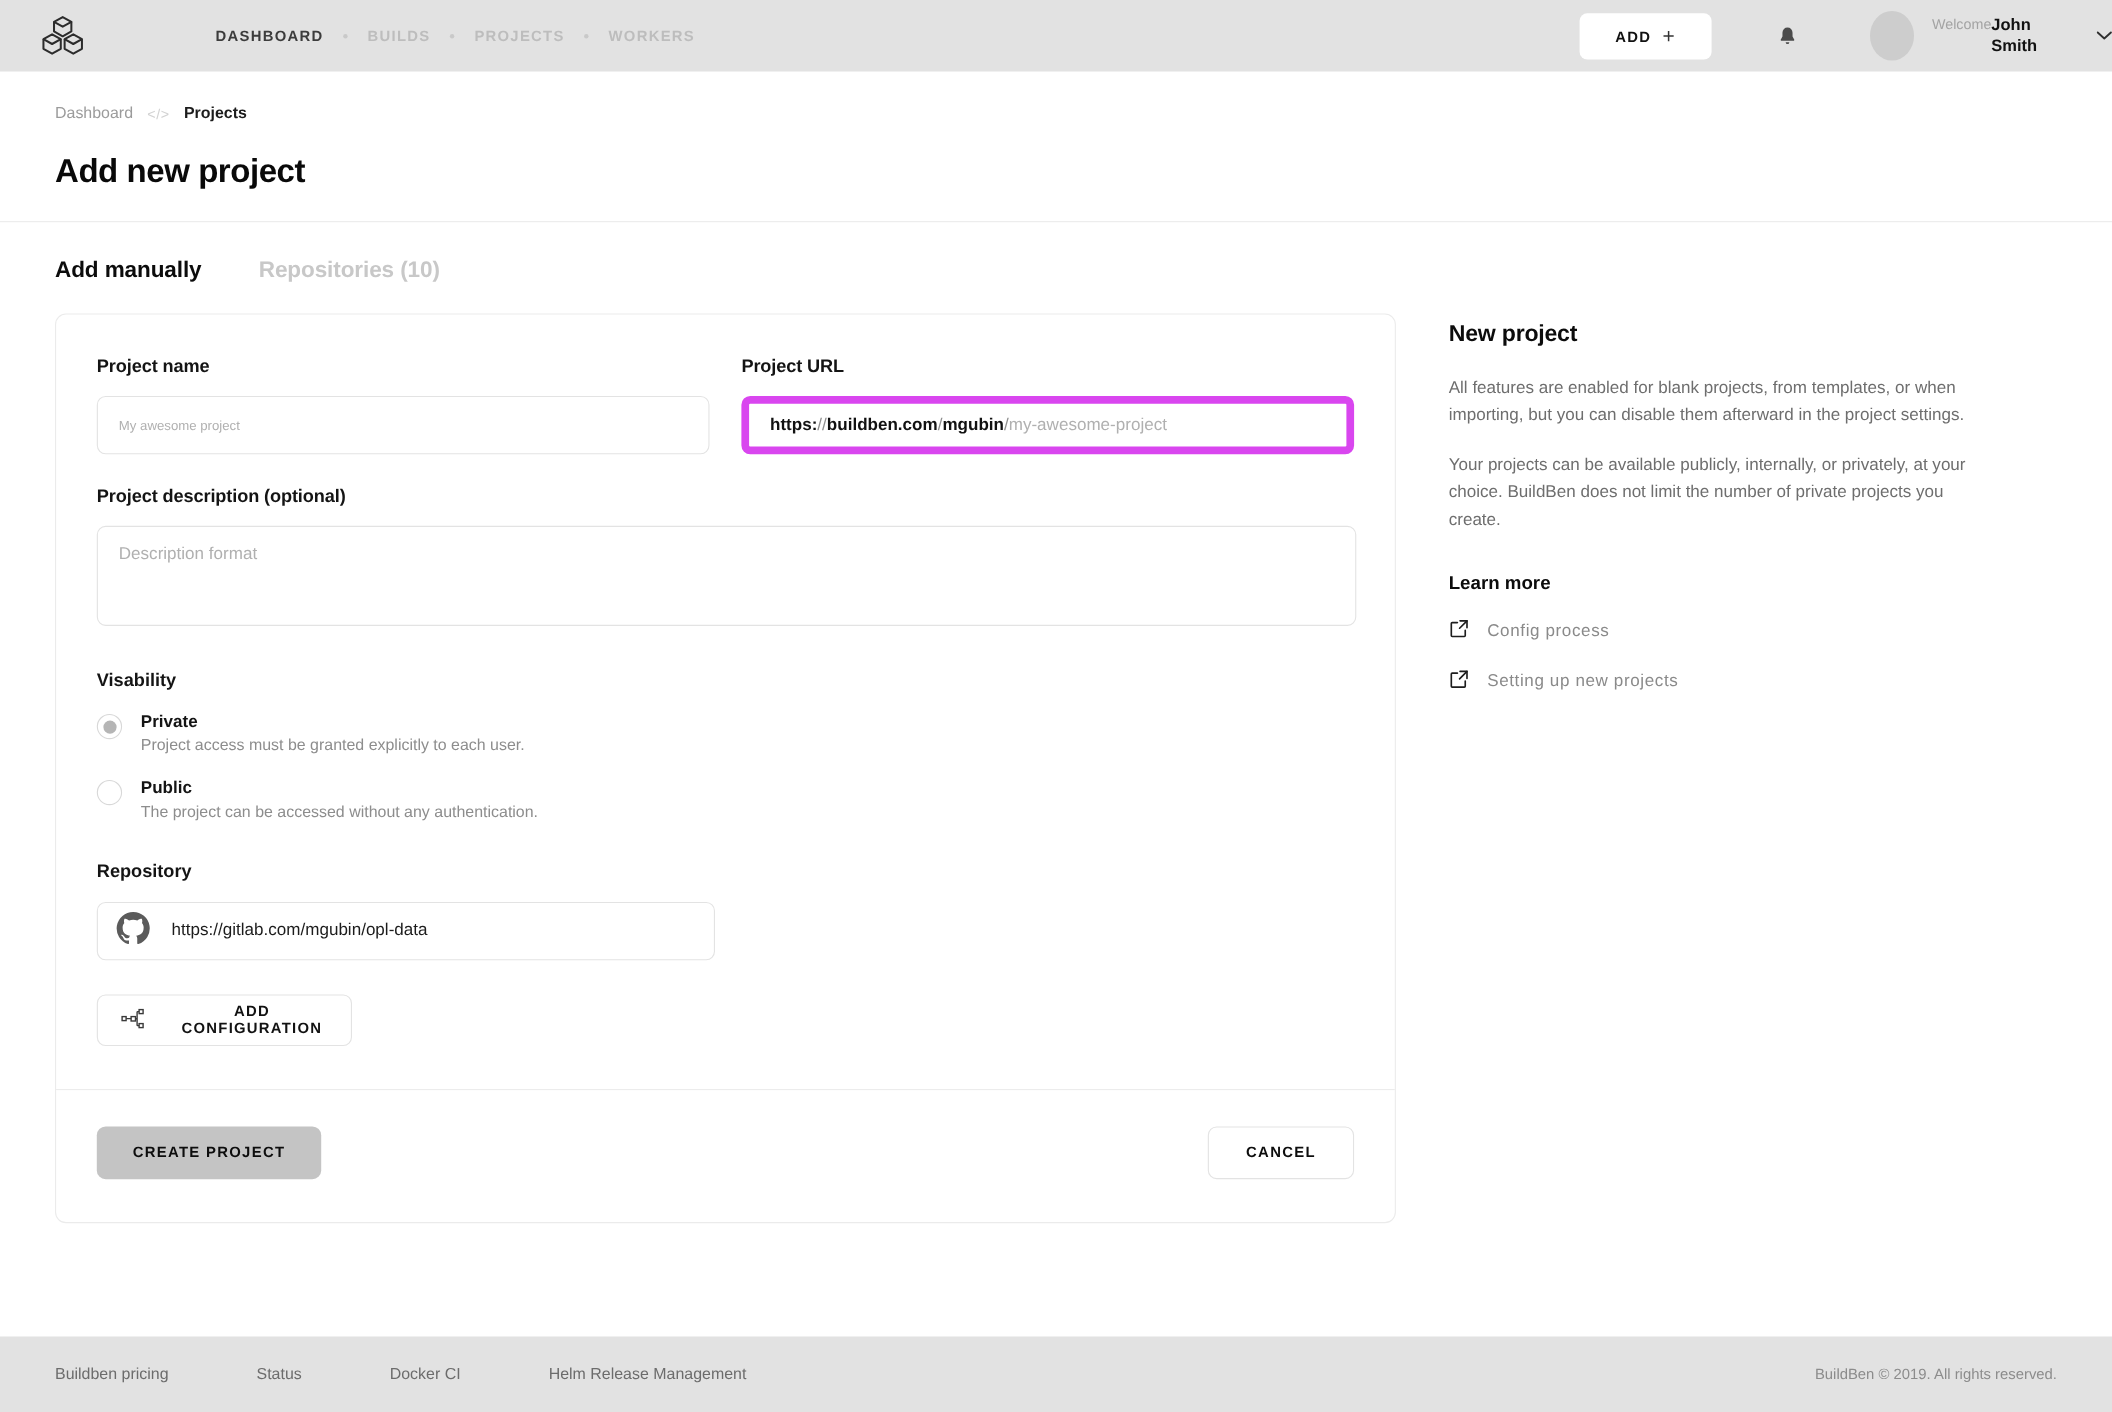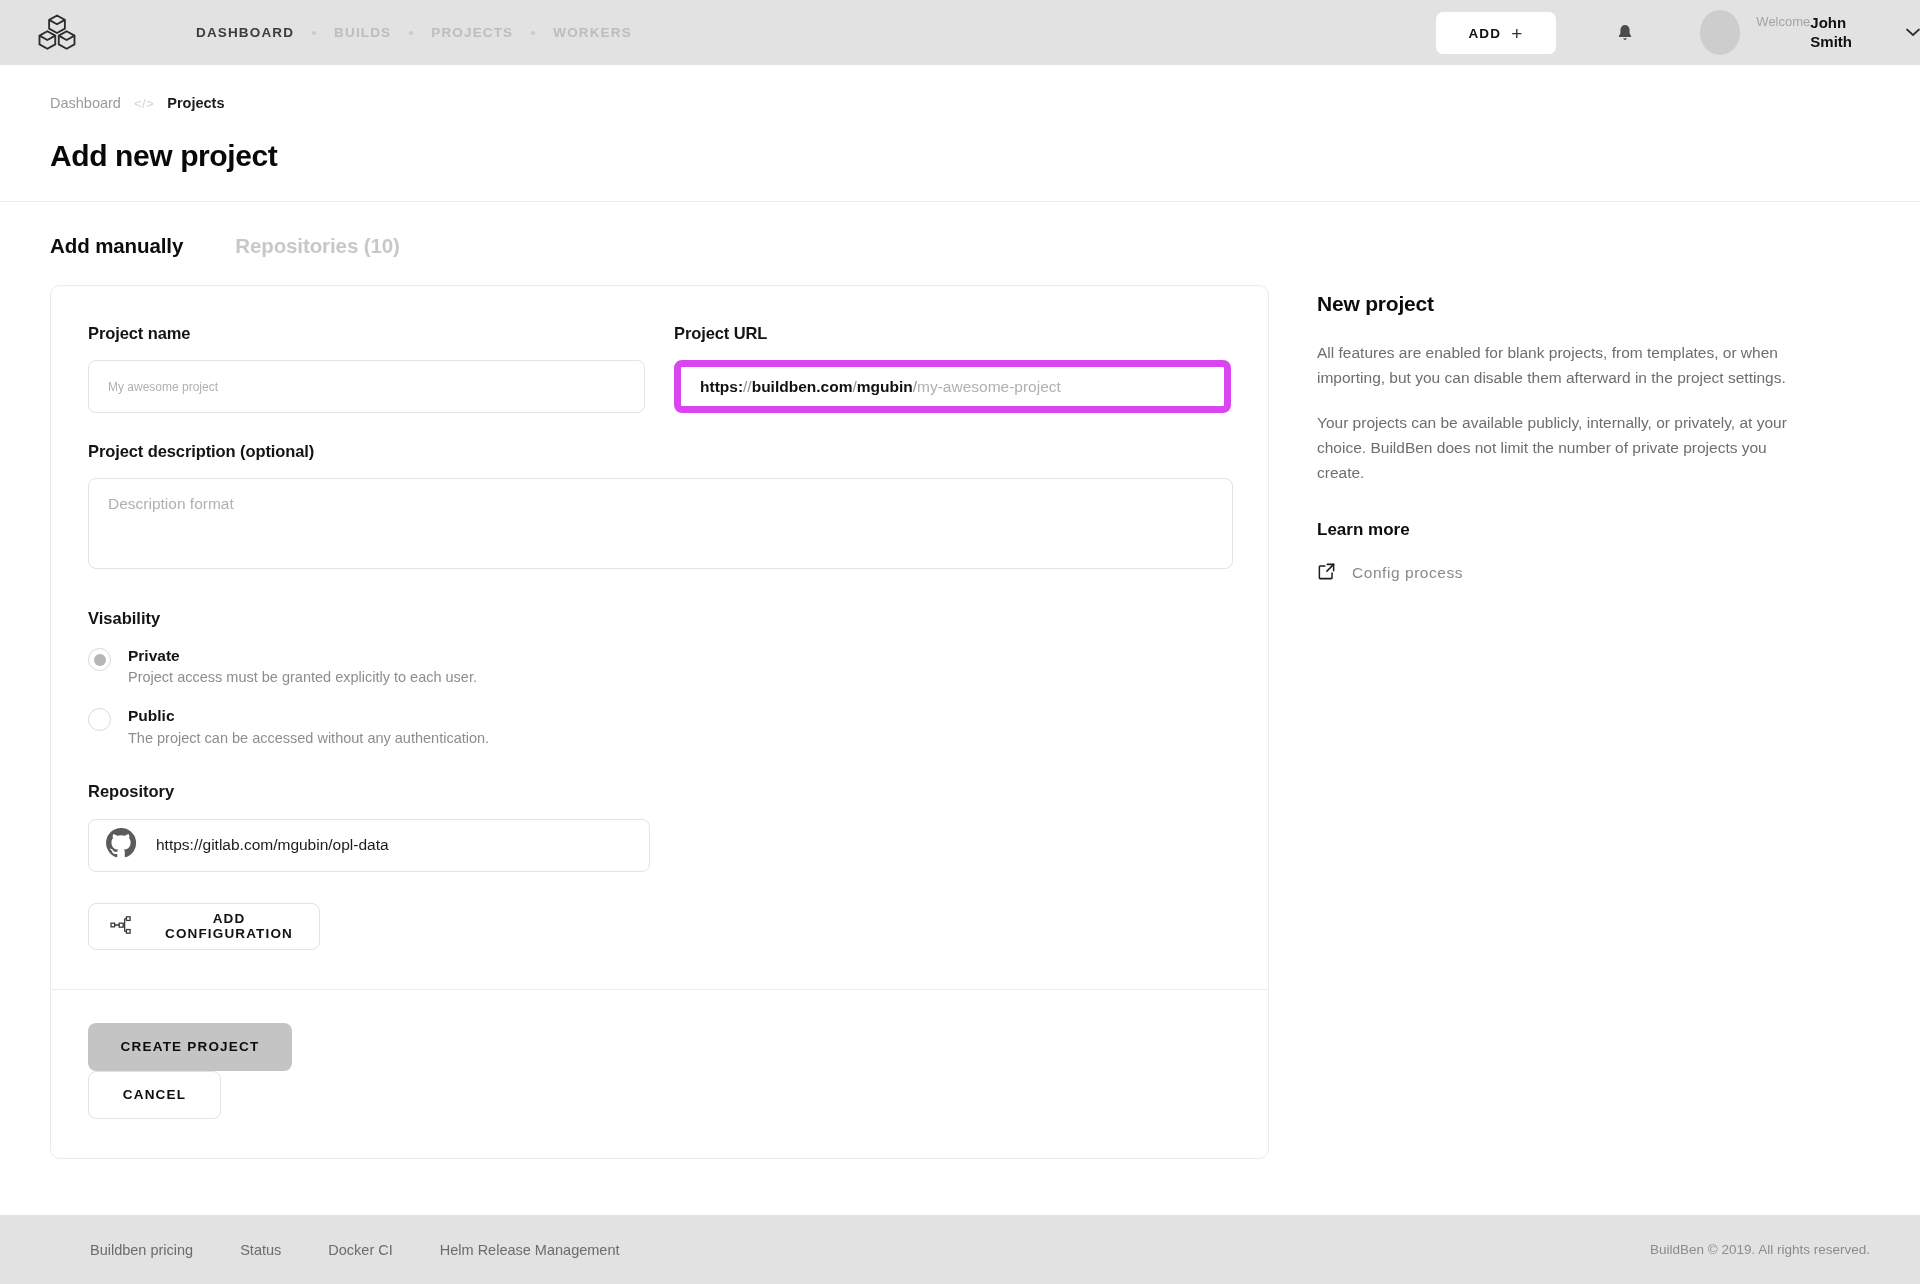--- a/index.html
+++ b/index.html
@@ -298,23 +298,23 @@
     cursor: pointer;
   }
 
   .card-rule {
     margin: 39px -37px 0 -37px;
     border: none;
     border-top: 1px solid #ececec;
   }
   .actions {
     display: flex;
+    align-items: center;
     justify-content: space-between;
     padding: 33px 0 39px 0;
-    flex-direction: column;
   }
   .create-btn {
     width: 204px;
     height: 48px;
     background: #c4c4c4;
     border: none;
     border-radius: 8px;
     font-family: "Liberation Sans", sans-serif;
     font-size: 13.5px;
     font-weight: 700;
@@ -375,21 +375,21 @@
   .footer {
     position: absolute;
     left: 0; top: 1215px;
     width: 1920px;
     height: 69px;
     background: #e2e2e2;
     display: flex;
     align-items: center;
     padding: 0 50px;
   }
-  .footer-links { display: flex; gap: 47px; margin-left: 40px; }
+  .footer-links { display: flex; gap: 80px; }
   .footer-link { font-size: 14.5px; color: #6c6c6c; cursor: pointer; white-space: nowrap; }
   .copyright { margin-left: auto; font-size: 13.5px; color: #8c8c8c; }
 </style>
 </head>
 <body>
 
 <div class="header">
   <div class="logo">
     <svg width="42" height="42" viewBox="0 0 48 48" fill="none" stroke="#2c2c2c" stroke-width="2.1" stroke-linejoin="round">
       <path d="M24 4l9 5-9 5-9-5 9-5z"></path>
@@ -540,20 +540,30 @@
       <span>
         <svg width="19" height="19" viewBox="0 0 24 24" fill="none" stroke="#1d1d1d" stroke-width="1.9" stroke-linecap="round" stroke-linejoin="round">
           <path d="M13 3h8v8"></path>
             <path d="M21 3l-8.5 8.5"></path>
           <path d="M19 14v6a1 1 0 0 1-1 1H4a1 1 0 0 1-1-1V6a1 1 0 0 1 1-1h6"></path>
         </svg>
       </span>
       <span class="learn-text">Config process</span>
     </div>
 
+    <div class="learn-link">
+      <span>
+        <svg width="19" height="19" viewBox="0 0 24 24" fill="none" stroke="#1d1d1d" stroke-width="1.9" stroke-linecap="round" stroke-linejoin="round">
+          <path d="M13 3h8v8"></path>
+            <path d="M21 3l-8.5 8.5"></path>
+          <path d="M19 14v6a1 1 0 0 1-1 1H4a1 1 0 0 1-1-1V6a1 1 0 0 1 1-1h6"></path>
+        </svg>
+      </span>
+      <span class="learn-text">Setting up new projects</span>
+    </div>
   </div>
 </div>
 
 <div class="footer">
   <div class="footer-links">
     <span class="footer-link">Buildben pricing</span>
     <span class="footer-link">Status</span>
     <span class="footer-link">Docker CI</span>
     <span class="footer-link">Helm Release Management</span>
   </div>

